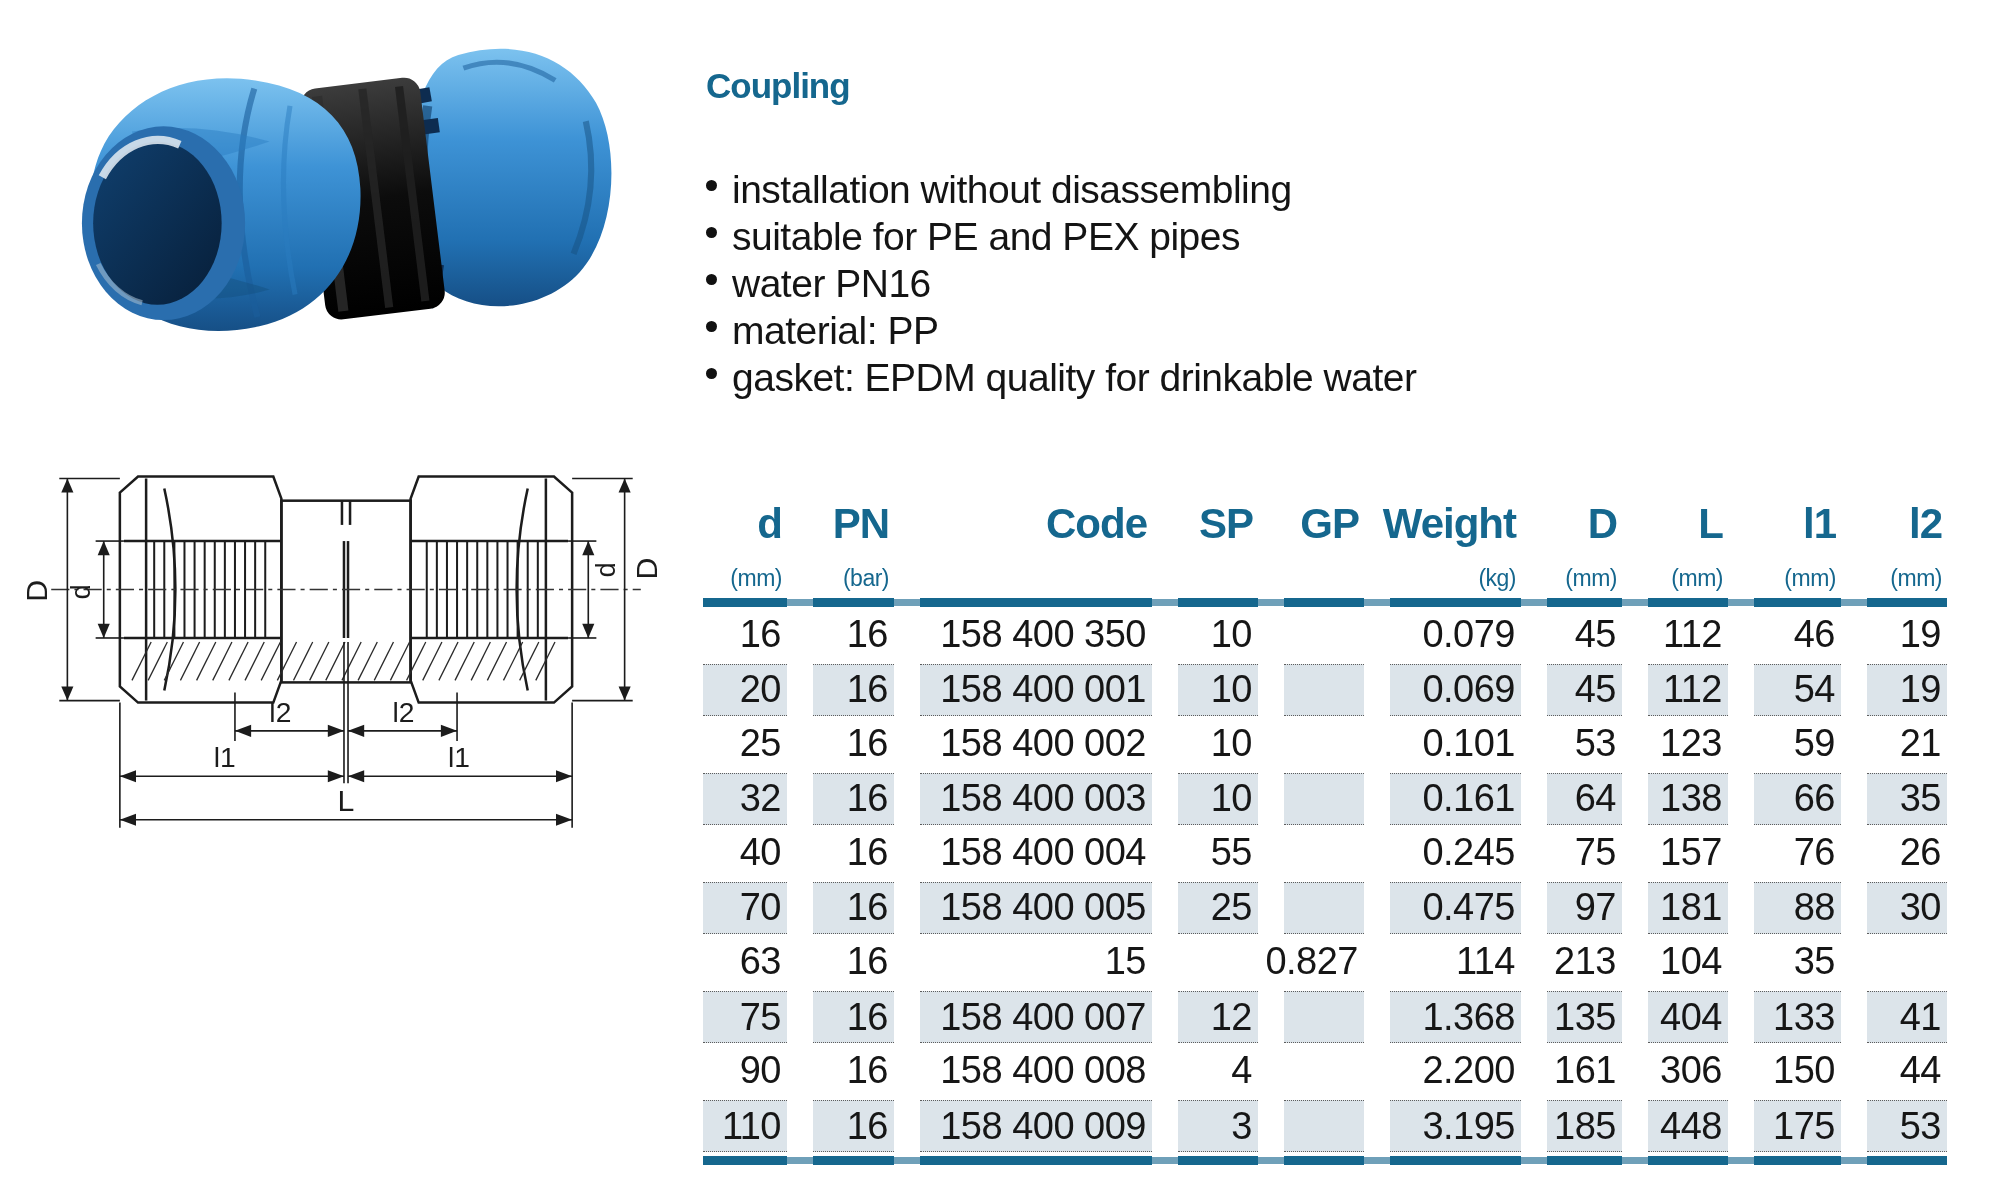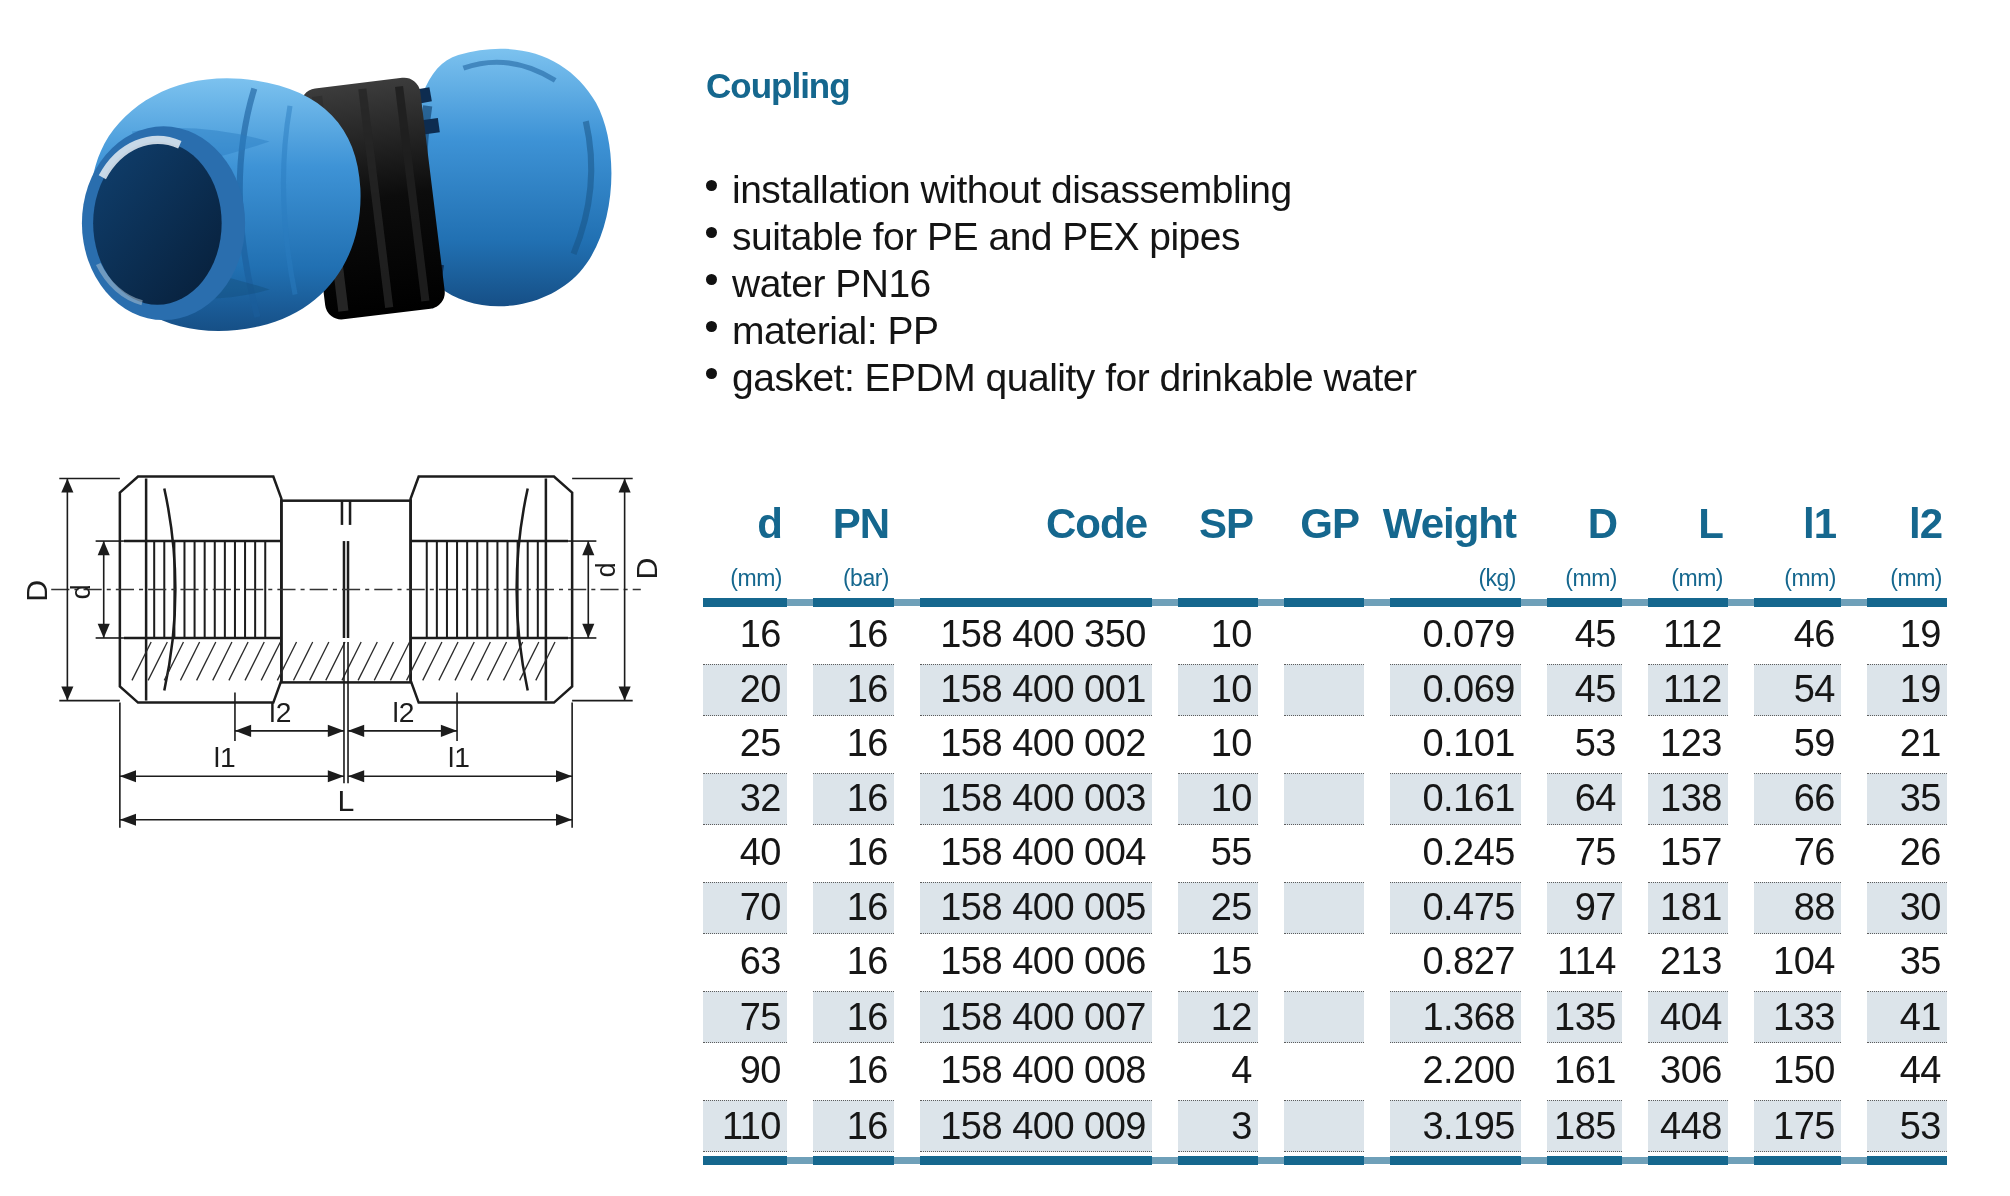--- a/index.html
+++ b/index.html
@@ -395,21 +395,20 @@
           <div class="tcell"></div>
           <div class="tcell">0.475</div>
           <div class="tcell">97</div>
           <div class="tcell">181</div>
           <div class="tcell">88</div>
           <div class="tcell">30</div>
         </div>
         <div class="trow tgrid">
           <div class="tcell">63</div>
           <div class="tcell">16</div>
-          <div class="tcell code">158 400 006</div>
           <div class="tcell">15</div>
           <div class="tcell"></div>
           <div class="tcell">0.827</div>
           <div class="tcell">114</div>
           <div class="tcell">213</div>
           <div class="tcell">104</div>
           <div class="tcell">35</div>
         </div>
         <div class="trow tgrid shaded">
           <div class="tcell">75</div>

